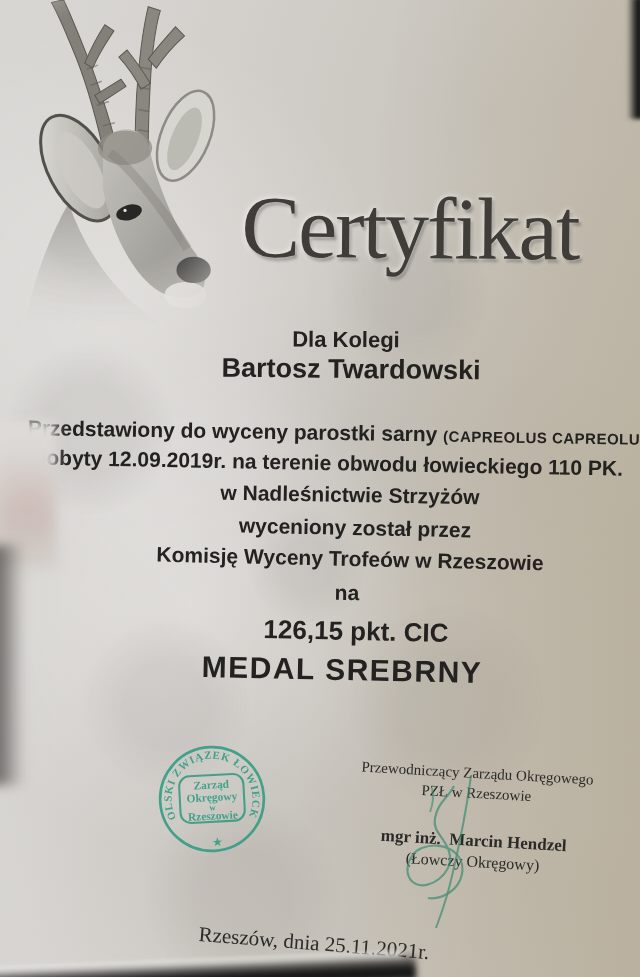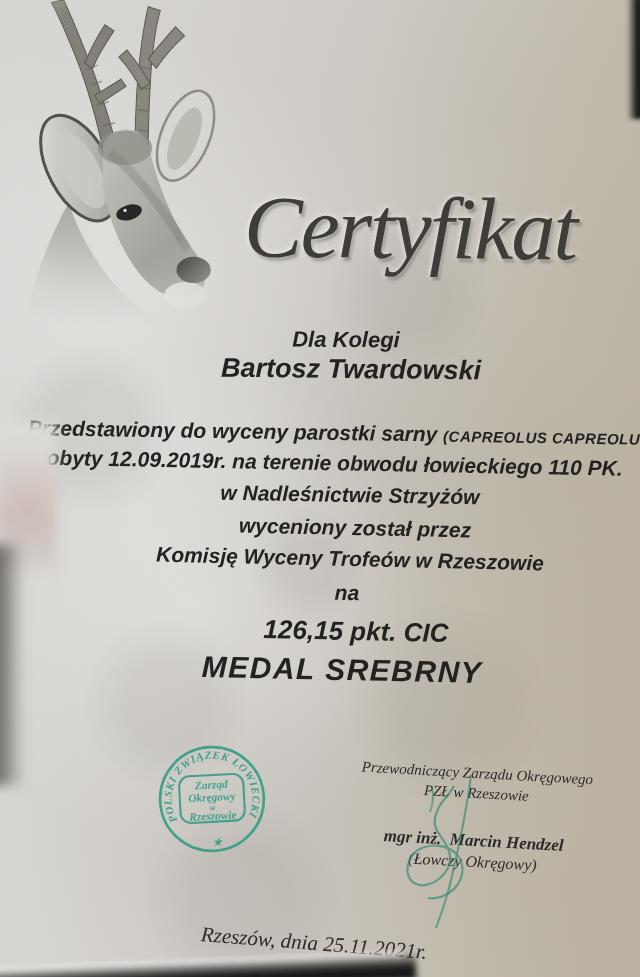--- a/index.html
+++ b/index.html
@@ -9,21 +9,20 @@
     background:
       radial-gradient(ellipse 60% 40% at 18% 30%, rgba(255,255,255,.25), transparent 70%),
       radial-gradient(ellipse 50% 35% at 30% 62%, rgba(255,255,255,.30), transparent 75%),
       radial-gradient(circle at 78% 12%, rgba(150,140,120,.18), transparent 40%),
       radial-gradient(circle at 90% 50%, rgba(160,148,124,.22), transparent 45%),
       radial-gradient(circle at 85% 90%, rgba(166,154,134,.28), transparent 50%),
       radial-gradient(circle at 55% 45%, rgba(120,118,115,.10), transparent 35%),
       radial-gradient(circle at 40% 80%, rgba(120,118,115,.10), transparent 30%),
       linear-gradient(97deg, #d8d6d3 0%, #d4d1cd 52%, #c8c2b6 78%, #bfb7a6 100%);
     font-family:"Liberation Sans", sans-serif;
-    font-style:italic;
   }
   
   .texture{position:absolute; inset:0; pointer-events:none;
     background:
       radial-gradient(circle at 14% 44%, rgba(110,108,105,.10) 0 6%, transparent 11%),
       radial-gradient(circle at 64% 30%, rgba(110,108,105,.08) 0 5%, transparent 10%),
       radial-gradient(circle at 48% 58%, rgba(110,108,105,.09) 0 4%, transparent 9%),
       radial-gradient(circle at 26% 72%, rgba(110,108,105,.09) 0 5%, transparent 10%),
       radial-gradient(circle at 70% 72%, rgba(120,112,100,.08) 0 6%, transparent 12%),
       radial-gradient(circle at 38% 92%, rgba(120,112,100,.10) 0 5%, transparent 10%);

